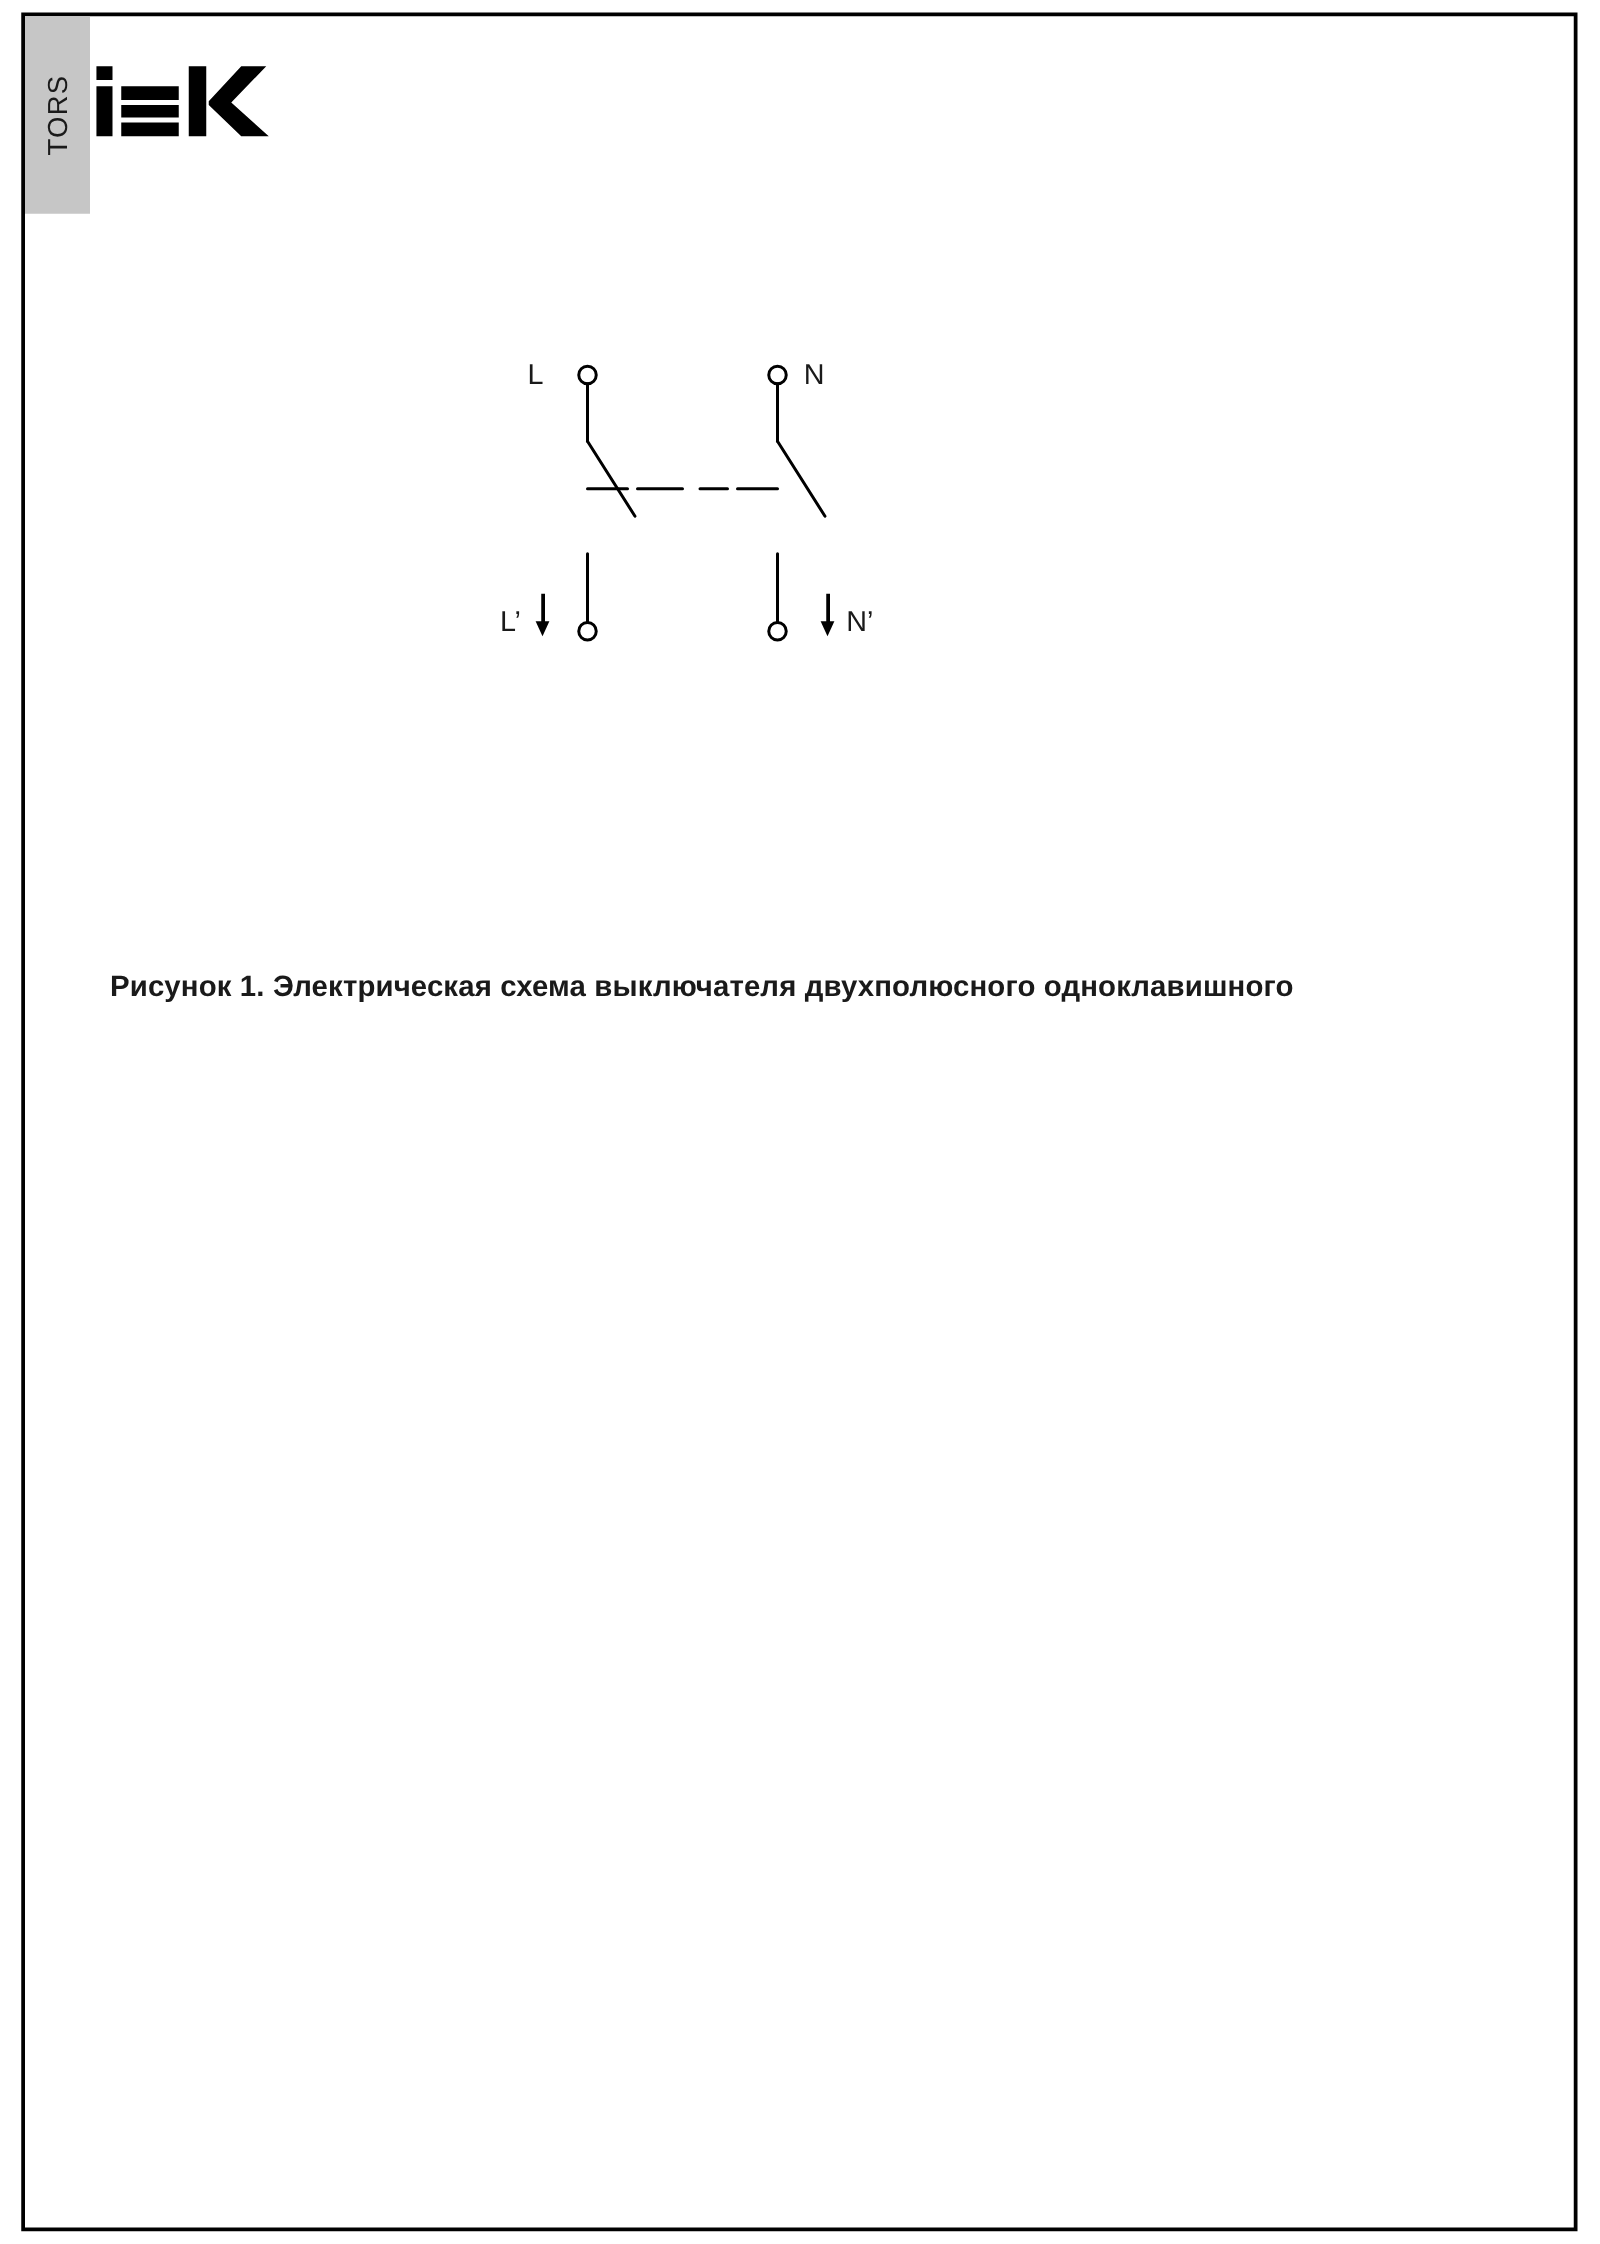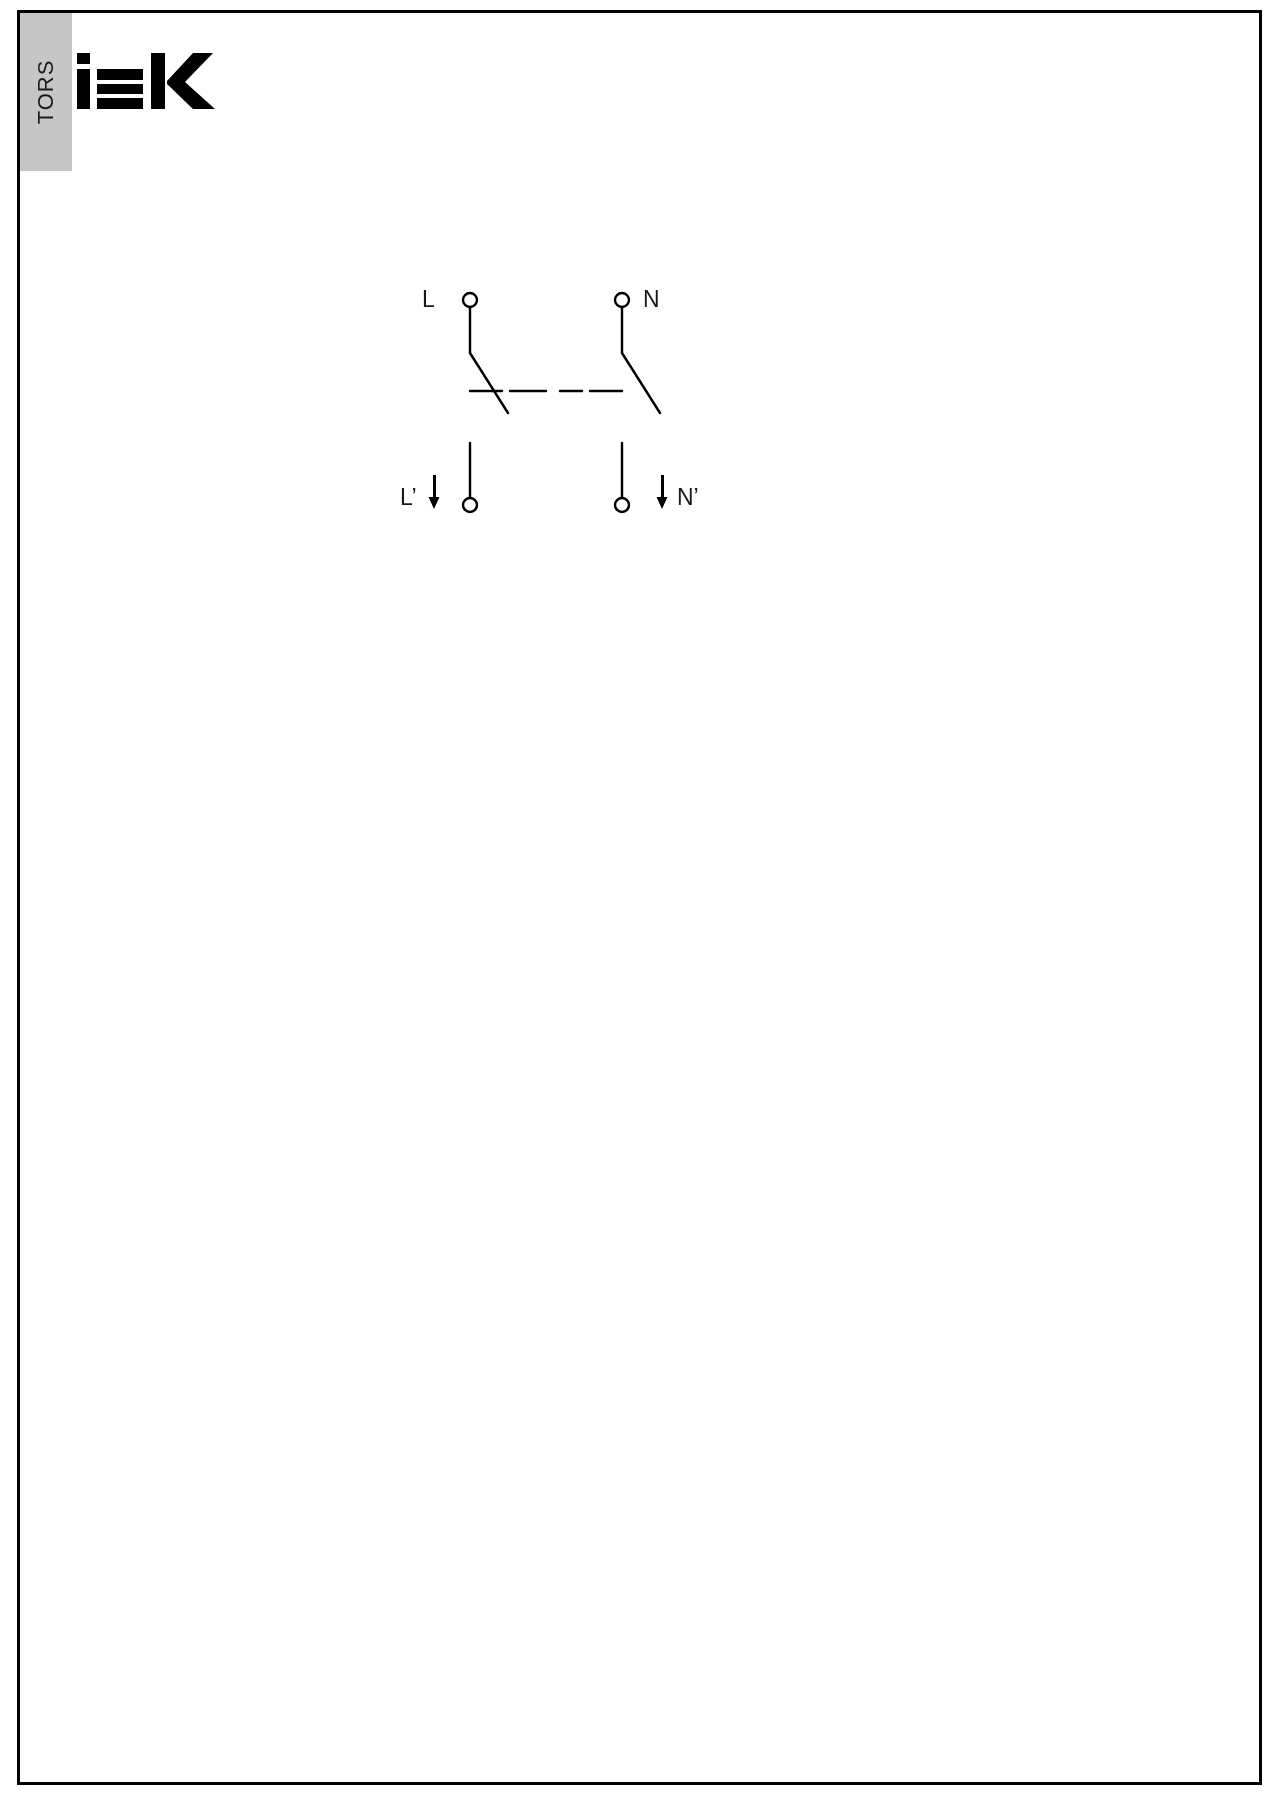--- a/index.html
+++ b/index.html
@@ -135,14 +135,15 @@
         <polygon points="306.5,254 317.5,254 312,266"></polygon>
       </g>
 
       <text x="72" y="64" font-family="Liberation Sans, sans-serif" font-size="23" fill="#1a1a1a">L</text>
       <text x="293" y="64" font-family="Liberation Sans, sans-serif" font-size="23" fill="#1a1a1a">N</text>
       <text x="50" y="262" font-family="Liberation Sans, sans-serif" font-size="23" fill="#1a1a1a">L’</text>
       <text x="327" y="262" font-family="Liberation Sans, sans-serif" font-size="23" fill="#1a1a1a">N’</text>
     </svg>
   </div>
 
+  <div class="caption">Рисунок 1. Электрическая схема выключателя двухполюсного одноклавишного</div>
 
 </div>
 
 </body></html>

